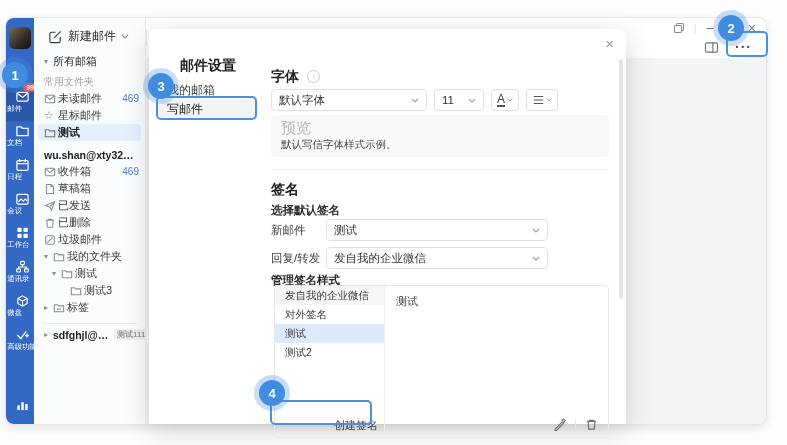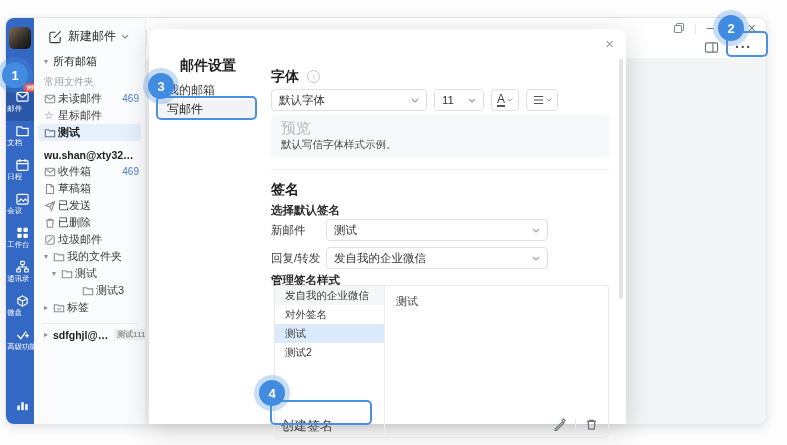--- a/index.html
+++ b/index.html
@@ -56,21 +56,21 @@
   .pline{font-size:10.5px;color:#4a4a4c;line-height:13px;}
   .hr{position:absolute;left:0;top:124px;width:338px;height:1px;background:#f0f0f2;}
   .subhead{font-size:11.5px;font-weight:bold;color:#2a2a2c;}
   .sigrow{position:absolute;left:0;width:338px;height:28px;}
   .siglabel{position:absolute;left:0;top:4px;font-size:11.5px;color:#3a3a3c;}
   .listbox{position:absolute;left:3px;top:240px;width:335px;height:153px;border:1px solid #e7e8ea;border-radius:4px;box-sizing:border-box;}
   .lcol{position:absolute;left:0;top:0;width:109px;height:100%;border-right:1px solid #efeff1;}
   .litem{height:19px;line-height:19px;padding:0 10px;font-size:10.5px;color:#3a3a3c;white-space:nowrap;overflow:hidden;text-overflow:ellipsis;cursor:pointer;}
   .litem.gray{background:#f5f6f7;}
   .litem.lsel{background:#dcebfb;}
-  .createbtn{position:absolute;left:6px;bottom:3px;width:97px;text-align:left;font-size:13px;color:#3a3a3c;height:17px;line-height:17px;cursor:pointer;}
+  .createbtn{position:absolute;left:6px;bottom:3px;width:97px;text-align:right;font-size:11px;color:#3a3a3c;height:17px;line-height:17px;cursor:pointer;}
   .rprev{position:absolute;left:121px;top:8px;font-size:11px;color:#3a3a3c;}
   .boticons{position:absolute;right:10px;bottom:6px;display:flex;align-items:center;gap:9px;color:#6e7278;}
   .bsep{width:1px;height:12px;background:#e4e5e7;}
   .dscroll{position:absolute;right:3px;top:30px;width:4px;height:240px;background:#e3e4e6;border-radius:2px;}
   
   .badge{position:absolute;width:26px;height:26px;border-radius:50%;background:#418be0;color:#fff;font-size:13px;font-weight:bold;display:flex;align-items:center;justify-content:center;box-shadow:0 0 0 5px rgba(74,144,226,.30);z-index:60;}
   .arect{position:absolute;border:2px solid #4a90e2;border-radius:5px;z-index:55;pointer-events:none;}
   .chevsvg,.ric{flex:none;}
 </style>
 </head>
@@ -246,21 +246,21 @@
       </div>
       <div class="frow" style="padding-left:18px">
         <span class="caret">▾</span>
         <span class="ficon">
             <svg width="12" height="12" viewBox="0 0 12 12" fill="none" stroke="#8a8f96" stroke-width="1.1">
               <path d="M1.3 9.8 V2.8 h3.2 l1.3 1.1 h4.9 V9.8 z"></path>
             </svg>
           </span>
         <span class="flabel">测试</span>
       </div>
-      <div class="frow" style="padding-left:48px">
+      <div class="frow" style="padding-left:36px">
         <span class="ficon">
             <svg width="12" height="12" viewBox="0 0 12 12" fill="none" stroke="#8a8f96" stroke-width="1.1">
               <path d="M1.3 9.8 V2.8 h3.2 l1.3 1.1 h4.9 V9.8 z"></path>
             </svg>
           </span>
         <span class="flabel">测试3</span>
       </div>
       <div class="frow">
         <span class="caret">▸</span>
         <span class="ficon">

